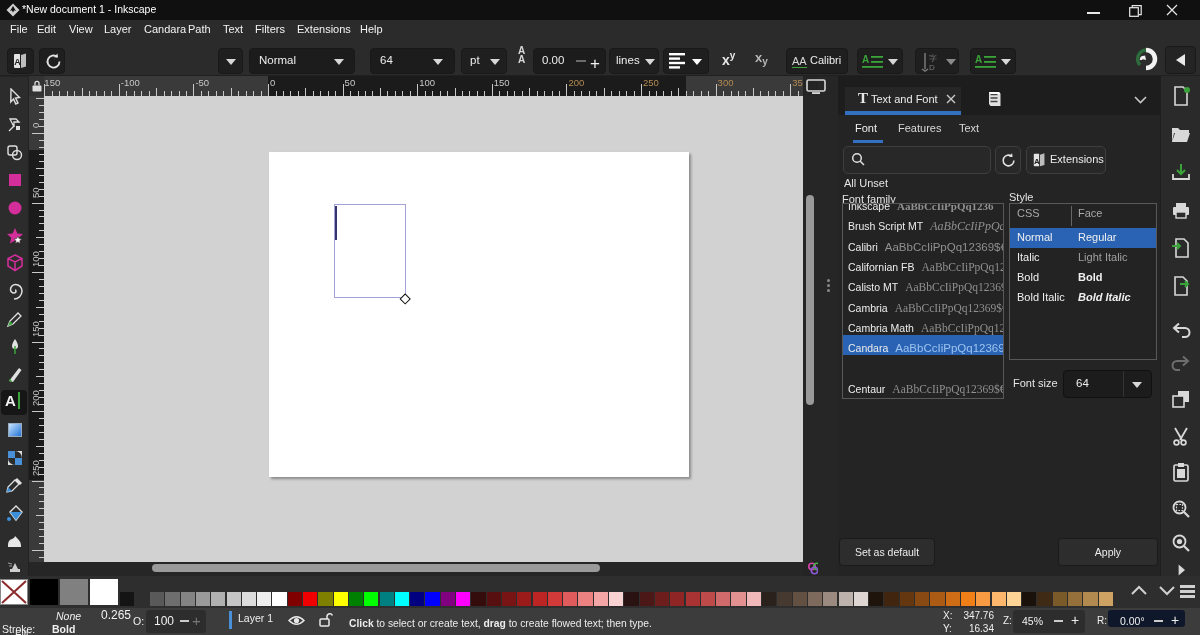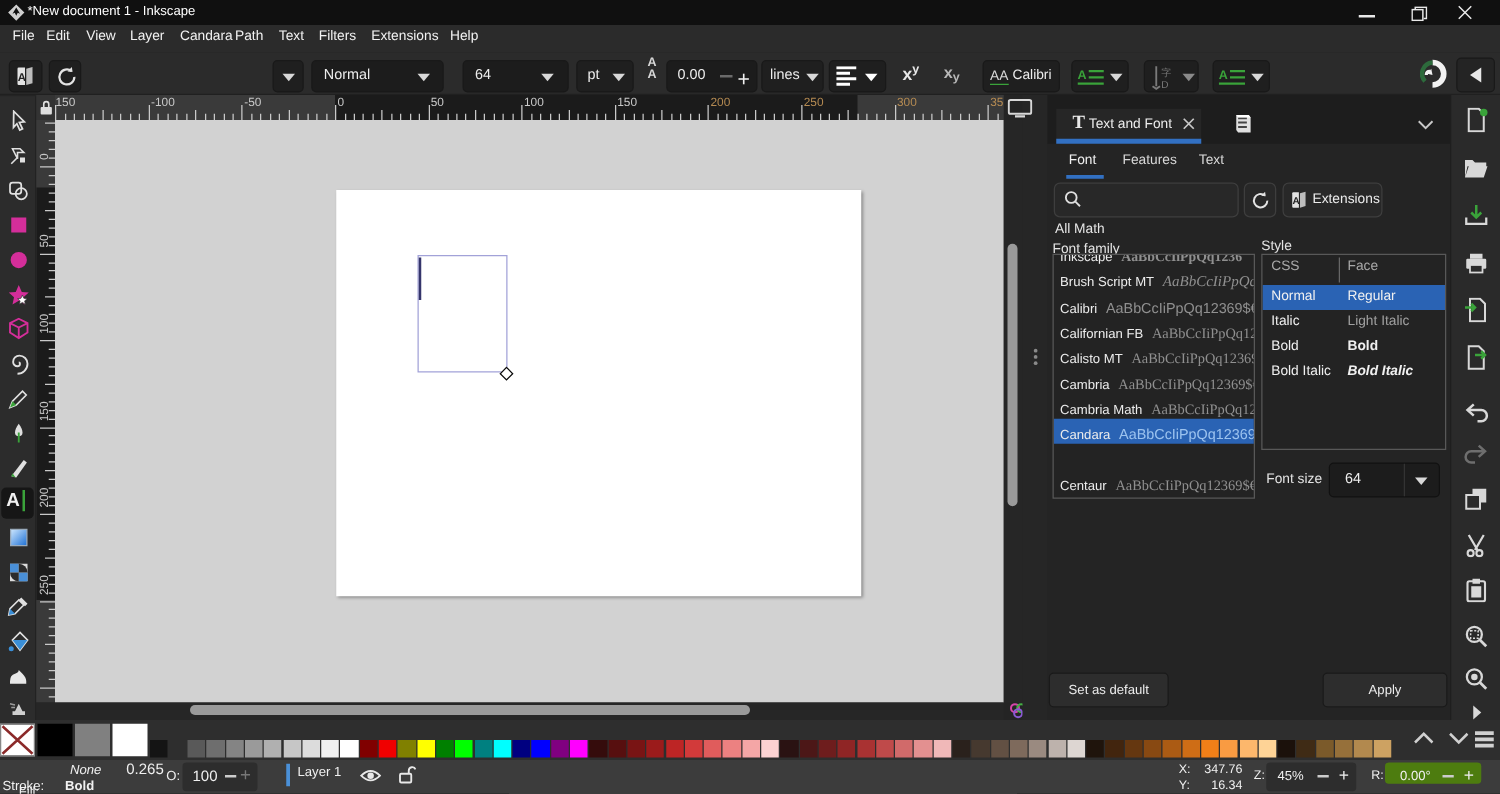--- a/index.html
+++ b/index.html
@@ -459,21 +459,21 @@
       </svg>
     </div>
 <div class="abs" style="left:188px;top:70px;width:80px;height:28px;background:#282828;border:1px solid #3e3e3e;border-radius:5px">
       <svg class="abs" style="left:5px;top:5px" width="16" height="16" viewBox="0 0 18 18">
         <path d="M3 2 h5 v14 h-5 a1 1 0 0 1 -1-1 v-12 a1 1 0 0 1 1-1 Z" fill="#e3e3e3"></path>
         <path d="M9 3 l5-1.5 v13 l-5 1.5 Z" fill="#bdbdbd"></path>
         <text x="5.5" y="13" font-size="9" font-weight="bold" fill="#222" text-anchor="middle" font-family="Liberation Sans">A</text>
       </svg>
       <div class="abs" style="left:23px;top:6px;font-size:11px;color:#ececec">Extensions</div>
     </div>
-<div class="abs" style="left:6px;top:101px;font-size:11px;color:#e4e4e4">All Math</div>
+<div class="abs" style="left:6px;top:101px;font-size:11px;color:#e4e4e4">All Unset</div>
 <div class="abs" style="left:4px;top:117px;font-size:11px;color:#e4e4e4">Font family</div>
 <div class="abs" style="left:171px;top:115px;font-size:11px;color:#e4e4e4">Style</div>
 <div class="abs" style="left:4px;top:127px;width:162px;height:196px;border:1px solid #585858;background:#232323;overflow:hidden">
 <div class="abs" style="left:0;top:-11.0px;width:162px;height:20.3px;white-space:nowrap;overflow:hidden;padding:3px 0 0 5px"><span class="rowname">Inkscape</span><span style="font:bold 11px 'Liberation Serif';color:#909090;padding-left:7px">AaBbCcIiPpQq1236</span></div>
 <div class="abs" style="left:0;top:9.3px;width:162px;height:20.3px;white-space:nowrap;overflow:hidden;padding:3px 0 0 5px"><span class="rowname">Brush Script MT</span><span style="font:italic 12px 'Liberation Serif';color:#909090;padding-left:7px">AaBbCcIiPpQq12</span></div>
 <div class="abs" style="left:0;top:29.6px;width:162px;height:20.3px;white-space:nowrap;overflow:hidden;padding:3px 0 0 5px"><span class="rowname">Calibri</span><span style="font:11.5px 'Liberation Sans';color:#909090;padding-left:7px">AaBbCcIiPpQq12369$€¢?.:/(</span></div>
 <div class="abs" style="left:0;top:49.9px;width:162px;height:20.3px;white-space:nowrap;overflow:hidden;padding:3px 0 0 5px"><span class="rowname">Californian FB</span><span style="font:11.5px 'Liberation Serif';color:#909090;padding-left:7px">AaBbCcIiPpQq12369</span></div>
 <div class="abs" style="left:0;top:70.2px;width:162px;height:20.3px;white-space:nowrap;overflow:hidden;padding:3px 0 0 5px"><span class="rowname">Calisto MT</span><span style="font:11.5px 'Liberation Serif';color:#909090;padding-left:7px">AaBbCcIiPpQq12369$</span></div>
 <div class="abs" style="left:0;top:90.5px;width:162px;height:20.3px;white-space:nowrap;overflow:hidden;padding:3px 0 0 5px"><span class="rowname">Cambria</span><span style="font:11.5px 'Liberation Serif';color:#909090;padding-left:7px">AaBbCcIiPpQq12369$€¢</span></div>
 <div class="abs" style="left:0;top:110.8px;width:162px;height:20.3px;white-space:nowrap;overflow:hidden;padding:3px 0 0 5px"><span class="rowname">Cambria Math</span><span style="font:11.5px 'Liberation Serif';color:#909090;padding-left:7px">AaBbCcIiPpQq123</span></div>
@@ -665,28 +665,29 @@
 <div class="abs" style="left:229px;top:3px;width:3px;height:18px;background:#4a90d8"></div>
 <div class="abs" style="left:238px;top:4px;font-size:10.5px">Layer 1</div>
 <svg class="abs" style="left:288px;top:6px" width="17" height="13" viewBox="0 0 17 13">
       <path d="M1 6.5 Q8.5 -1 16 6.5 Q8.5 14 1 6.5 Z" fill="none" stroke="#e8e8e8" stroke-width="1.5"></path>
       <circle cx="8.5" cy="6.5" r="2.6" fill="#e8e8e8"></circle>
     </svg>
 <svg class="abs" style="left:319px;top:4px" width="14" height="16" viewBox="0 0 14 16">
       <rect x="1" y="7" width="9" height="7" rx="1" fill="none" stroke="#e8e8e8" stroke-width="1.5"></rect>
       <path d="M8 7 v-2.5 a2.8 2.8 0 0 1 5.4-1" fill="none" stroke="#e8e8e8" stroke-width="1.5"></path>
     </svg>
+<div class="abs" style="left:349px;top:9.5px;font-size:10.3px;color:#ececec"><b>Click</b> to select or create text, <b>drag</b> to create flowed text; then type.</div>
 <div class="abs" style="left:943px;top:2px;font-size:10px">X:</div>
 <div class="abs" style="left:930px;top:2px;width:64px;text-align:right;font-size:10px">347.76</div>
 <div class="abs" style="left:943px;top:15px;font-size:10px">Y:</div>
 <div class="abs" style="left:930px;top:15px;width:64px;text-align:right;font-size:10px">16.34</div>
 <div class="abs" style="left:1003px;top:7px;font-size:10px">Z:</div>
 <div class="abs" style="left:1013px;top:2px;width:72px;height:23px;background:#2d2d2d;border-radius:3px">
       <div class="abs" style="left:9px;top:5px;font-size:10.5px">45%</div>
       <div class="abs" style="left:41px;top:10px;width:9px;height:2px;background:#ccc"></div>
       <div class="abs" style="left:58px;top:2px;font-size:14px;color:#eee">+</div>
     </div>
 <div class="abs" style="left:1097px;top:7px;font-size:10px">R:</div>
-<div class="abs" style="left:1108px;top:2px;width:77px;height:17px;background:#4d7c0f;border-radius:3px">
+<div class="abs" style="left:1108px;top:2px;width:77px;height:17px;background:#0f172a;border-radius:3px">
       <div class="abs" style="left:12px;top:5px;font-size:10.5px">0.00°</div>
       <div class="abs" style="left:46px;top:10px;width:9px;height:2px;background:#ccc"></div>
       <div class="abs" style="left:63px;top:2px;font-size:14px;color:#eee">+</div>
     </div>
 </div>
 </body></html>

